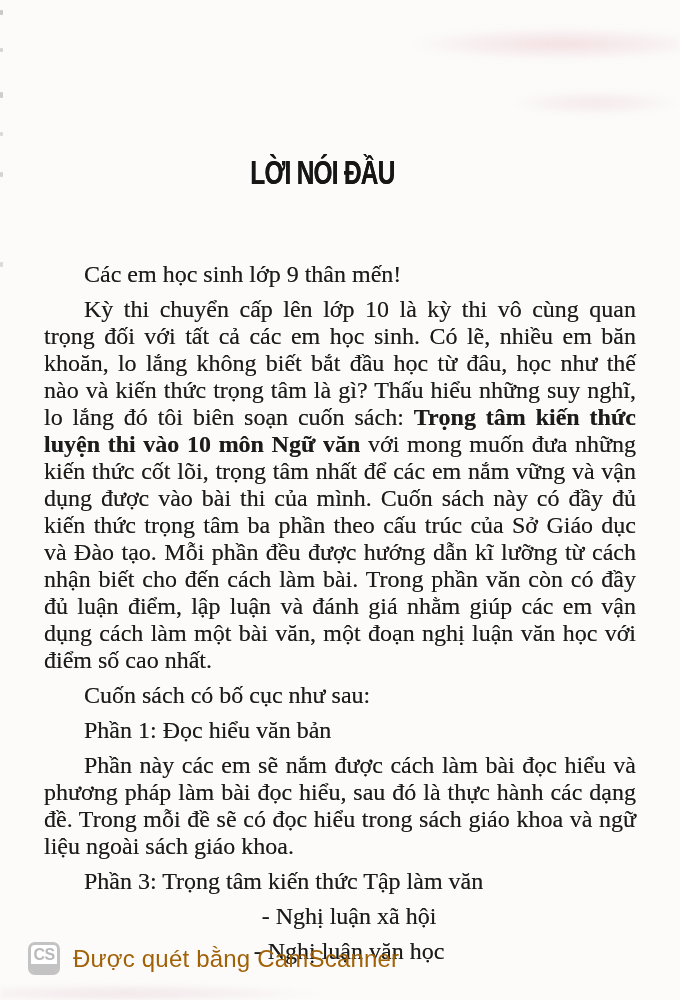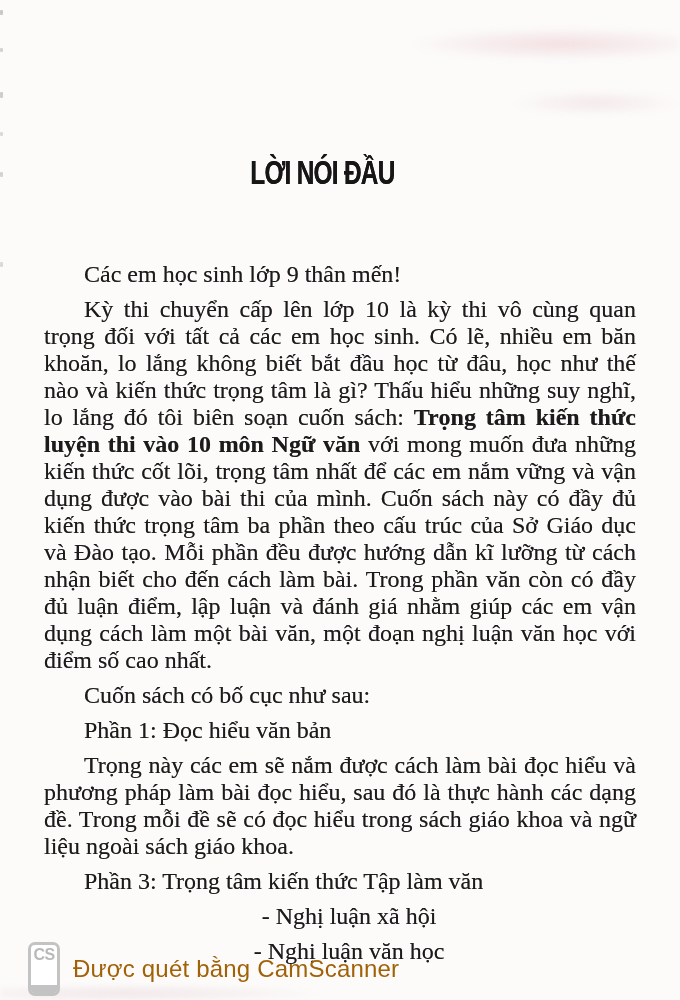--- a/index.html
+++ b/index.html
@@ -65,21 +65,21 @@
   .content p.dash-item{text-indent:0;margin-left:18px;text-align:center;}
   .content .bold-run{font-weight:bold;}
   
   .watermark{
     position:absolute;left:28px;top:942px;
     display:flex;align-items:center;
     font-family:"Liberation Sans", sans-serif;
   }
   .cs-badge{
     position:relative;
-    width:32px;height:54px;
+    width:32px;height:33px;
     border:3px solid #c3c3c3;
     border-radius:7px;
     background:#ffffff;
     box-sizing:border-box;
     flex:0 0 auto;
   }
   .cs-badge-label{
     position:absolute;top:1px;left:0;width:100%;
     text-align:center;
     font-size:16px;font-weight:bold;color:#b9b9b9;
@@ -119,21 +119,21 @@
   <div class="content">
 
     <p class="no-justify">Các em học sinh lớp 9 thân mến!</p>
 
     <p><span>Kỳ thi chuyển cấp lên lớp 10 là kỳ thi vô cùng quan trọng đối với tất cả các em học sinh. Có lẽ, nhiều em băn khoăn, lo lắng không biết bắt đầu học từ đâu, học như thế nào và kiến thức trọng tâm là gì? Thấu hiểu những suy nghĩ, lo lắng đó tôi biên soạn cuốn sách: </span><span class="bold-run">Trọng tâm kiến thức luyện thi vào 10 môn Ngữ văn</span><span> với mong muốn đưa những kiến thức cốt lõi, trọng tâm nhất để các em nắm vững và vận dụng được vào bài thi của mình. Cuốn sách này có đầy đủ kiến thức trọng tâm ba phần theo cấu trúc của Sở Giáo dục và Đào tạo. Mỗi phần đều được hướng dẫn kĩ lưỡng từ cách nhận biết cho đến cách làm bài. Trong phần văn còn có đầy đủ luận điểm, lập luận và đánh giá nhằm giúp các em vận dụng cách làm một bài văn, một đoạn nghị luận văn học với điểm số cao nhất.</span></p>
 
     <p class="no-justify">Cuốn sách có bố cục như sau:</p>
 
     <p class="heading no-justify">Phần 1: Đọc hiểu văn bản</p>
 
-    <p>Trọng này các em sẽ nắm được cách làm bài đọc hiểu và phương pháp làm bài đọc hiểu, sau đó là thực hành các dạng đề. Trong mỗi đề sẽ có đọc hiểu trong sách giáo khoa và ngữ liệu ngoài sách giáo khoa.</p>
+    <p>Phần này các em sẽ nắm được cách làm bài đọc hiểu và phương pháp làm bài đọc hiểu, sau đó là thực hành các dạng đề. Trong mỗi đề sẽ có đọc hiểu trong sách giáo khoa và ngữ liệu ngoài sách giáo khoa.</p>
 
 
 
     <p class="heading no-justify">Phần 3: Trọng tâm kiến thức Tập làm văn</p>
 
     <p class="dash-item">- Nghị luận xã hội</p>
     <p class="dash-item">- Nghị luận văn học</p>
 
   </div>
 

